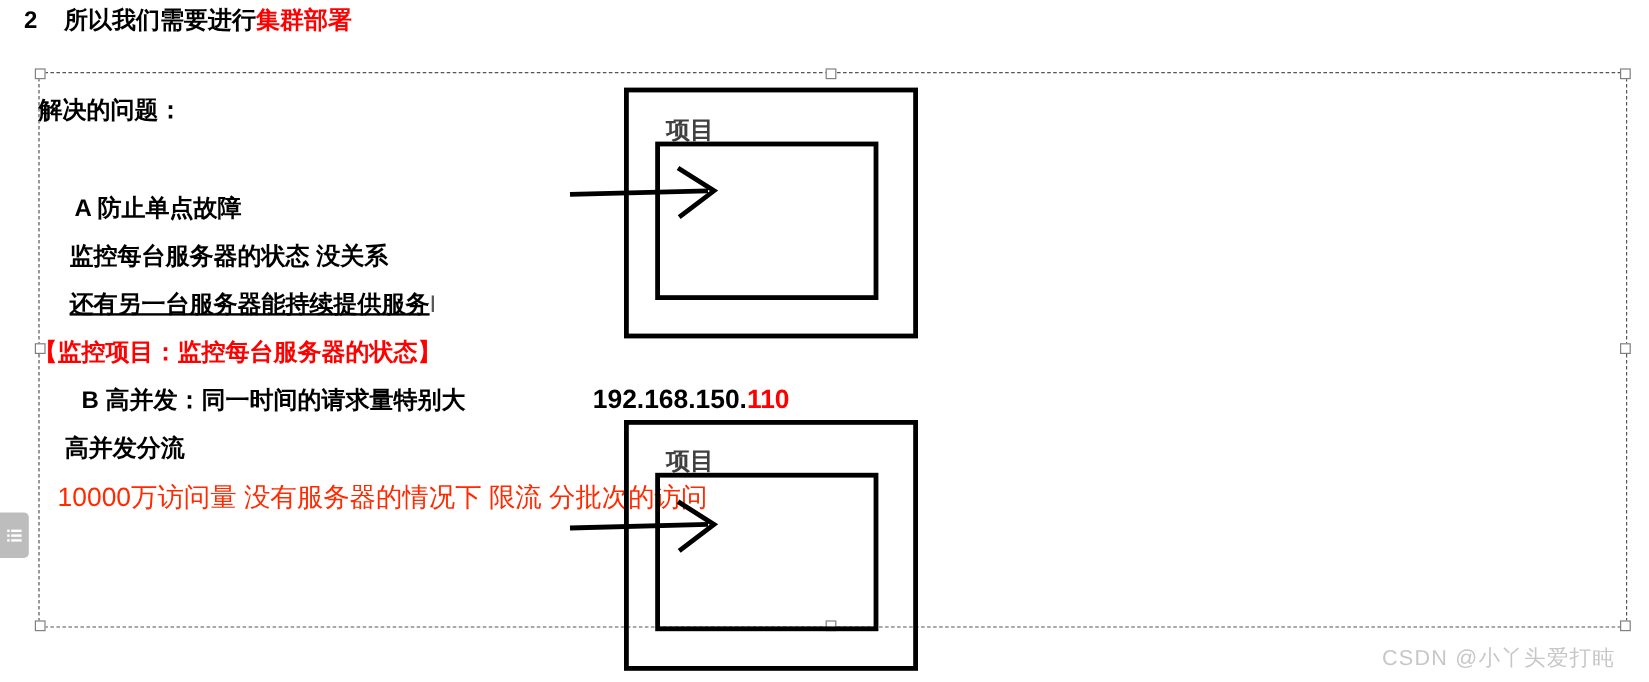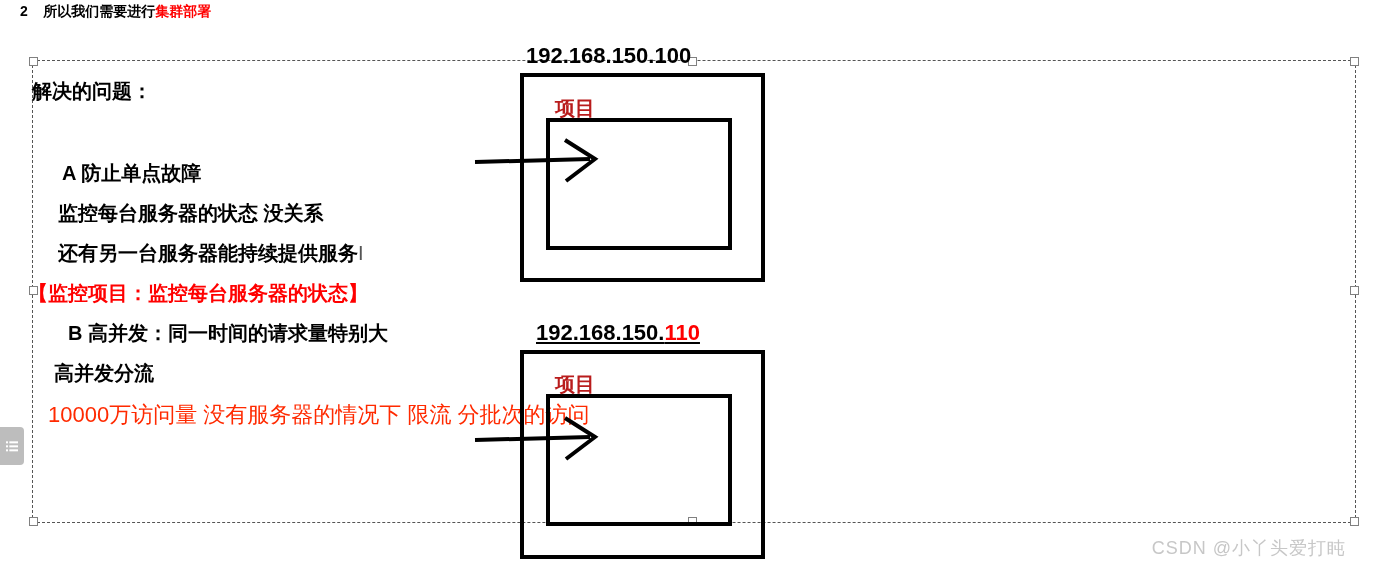--- a/index.html
+++ b/index.html
@@ -1,30 +1,30 @@
 <!DOCTYPE html>
 <html><head>
 <meta charset="utf-8">
 <style>
   html,body{margin:0;padding:0;background:#fff;font-family:"Microsoft YaHei","Heiti SC","SimHei",sans-serif;}
   .page{position:relative;width:1374px;height:568px;}
-  .heading{position:absolute;left:20px;top:3px;font-size:14px;font-weight:700;}
+  .heading{position:absolute;left:20px;top:3px;font-size:20px;font-weight:700;}
   .heading-black{color:#000;}
   .heading-red{color:#ff0000;}
   .dashed-box{position:absolute;left:32px;top:60px;width:1322px;height:461px;border:1px dashed #555;}
   .handles .h{position:absolute;width:7px;height:7px;background:#fff;border:1px solid #808080;}
   .ltxt{position:absolute;font-size:20px;font-weight:700;color:#000;}
   .ltxt .bracket-red{color:#ff0000;}
   .red-note{position:absolute;font-size:22px;color:#ff2a00;font-weight:400;}
   .cursor{display:inline-block;font-weight:400;color:#555;}
   .ip{position:absolute;font-size:22px;font-weight:700;color:#000;}
   .ip-red{color:#ff0000;}
   .box-outer{position:absolute;border:4px solid #000;}
   .box-inner{position:absolute;border:4px solid #000;}
-  .prj-label{position:absolute;font-size:20px;font-weight:700;color:#b91c1c;}
+  .prj-label{position:absolute;font-size:20px;font-weight:700;color:#404040;}
   .watermark{position:absolute;right:28px;bottom:8px;color:#c7c7c7;font-size:18px;font-weight:400;letter-spacing:1px;}
   .watermark .at{color:#c7c7c7;}
   .side-tab{position:absolute;left:0;top:427px;width:24px;height:38px;background:#bdbdbd;border-radius:0 4px 4px 0;display:flex;align-items:center;justify-content:center;}
   .side-tab svg{width:16px;height:16px;}
   .arrow{position:absolute;}
 </style>
 </head>
 <body>
 
 <div class="page">
@@ -43,41 +43,40 @@
     <div class="h" style="left:29px;top:286px;"></div>
     <div class="h" style="left:1350px;top:286px;"></div>
     <div class="h" style="left:29px;top:517px;"></div>
     <div class="h" style="left:688px;top:517px;"></div>
     <div class="h" style="left:1350px;top:517px;"></div>
   </div>
 
   <div class="ltxt" style="left:32px;top:78px;">解决的问题：</div>
   <div class="ltxt" style="left:42px;top:160px;margin-left:20px;">A 防止单点故障</div>
   <div class="ltxt" style="left:58px;top:200px;">监控每台服务器的状态 没关系</div>
-  <div class="ltxt" style="left:58px;top:240px;">
+  <div class="ltxt" style="left:58px;top:240px;text-decoration:underline;">
     <span>还有另一台服务器能持续提供服务</span><span class="cursor"> I</span>
   </div>
   <div class="ltxt" style="left:28px;top:280px;">
     <span class="bracket-red">【监控项目：监控每台服务器的状态】</span>
   </div>
   <div class="ltxt" style="left:42px;top:320px;margin-left:26px;">B 高并发：同一时间的请求量特别大</div>
   <div class="ltxt" style="left:54px;top:360px;">高并发分流</div>
   <div class="red-note" style="left:48px;top:400px;text-align:right;">10000万访问量 没有服务器的情况下 限流 分批次的访问</div>
 
-  <div class="ip" style="left:526px;top:43px;">192.168.150.100</div>
   <div class="box-outer" style="left:520px;top:73px;width:237px;height:201px;"></div>
   <div class="box-inner" style="left:546px;top:118px;width:178px;height:124px;"></div>
   <div class="prj-label" style="left:555px;top:95px;">项目</div>
 
   <svg class="arrow" style="left:470px;top:134px;width:150px;height:60px;">
     <path d="M5 28 L120 25" stroke="#000" stroke-width="4" fill="none"></path>
     <path d="M95 6 L125 25 L96 47" stroke="#000" stroke-width="4" fill="none"></path>
   </svg>
 
-  <div class="ip" style="left:536px;top:320px;text-decoration:underline;">
+  <div class="ip" style="left:494px;top:320px;">
     <span>192.168.150.</span><span class="ip-red">110</span>
   </div>
   <div class="box-outer" style="left:520px;top:350px;width:237px;height:201px;"></div>
   <div class="box-inner" style="left:546px;top:394px;width:178px;height:124px;"></div>
   <div class="prj-label" style="left:555px;top:371px;">项目</div>
 
   <svg class="arrow" style="left:470px;top:412px;width:150px;height:60px;">
     <path d="M5 28 L120 25" stroke="#000" stroke-width="4" fill="none"></path>
     <path d="M95 6 L125 25 L96 47" stroke="#000" stroke-width="4" fill="none"></path>
   </svg>

